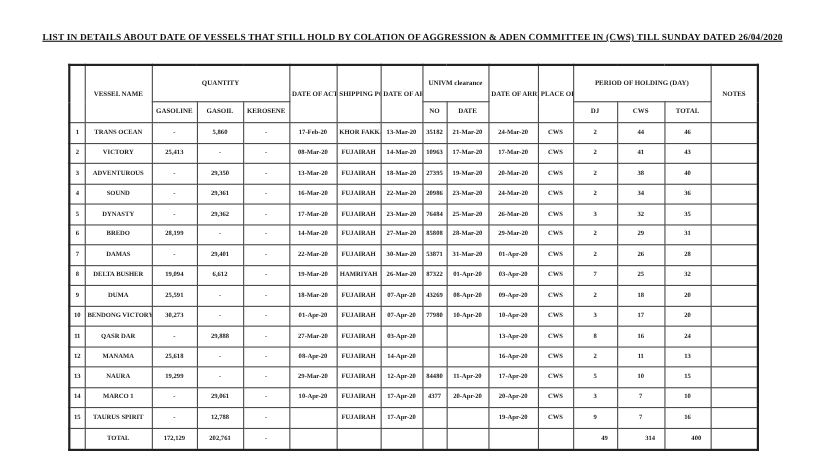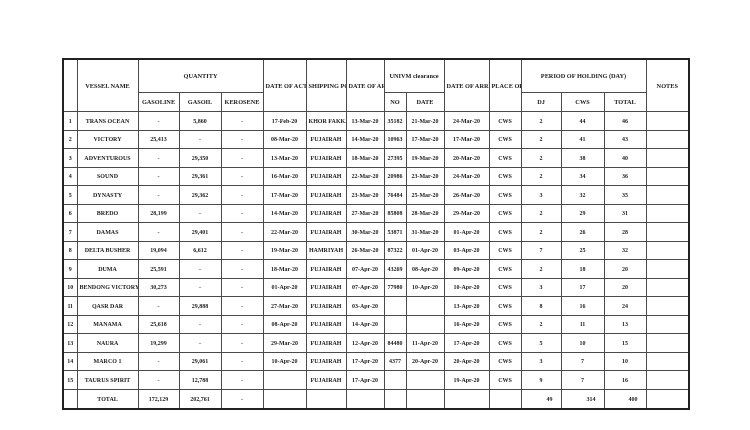--- a/index.html
+++ b/index.html
@@ -41,20 +41,21 @@
   col.c-shipdate{width:43px;} col.c-port{width:40px;} col.c-arrdj{width:38px;}
   col.c-univmno{width:22px;} col.c-univmdate{width:38px;}
   col.c-arrcws{width:45px;} col.c-place{width:32px;}
   col.c-dj{width:40px;} col.c-cws{width:43px;} col.c-total{width:42px;}
   col.c-notes{width:43px;}
 </style>
 </head>
 <body>
 
 <div class="page">
+  <div class="doc-title">LIST IN DETAILS ABOUT DATE OF VESSELS THAT STILL HOLD BY COLATION OF AGGRESSION &amp; ADEN COMMITTEE IN (CWS) TILL SUNDAY DATED 26/04/2020</div>
 
   <table class="vessels">
     <colgroup>
       <col class="c-no">
         <col class="c-vessel">
       <col class="c-gasoline">
         <col class="c-gasoil">
         <col class="c-kerosene">
       <col class="c-shipdate">
         <col class="c-port">

